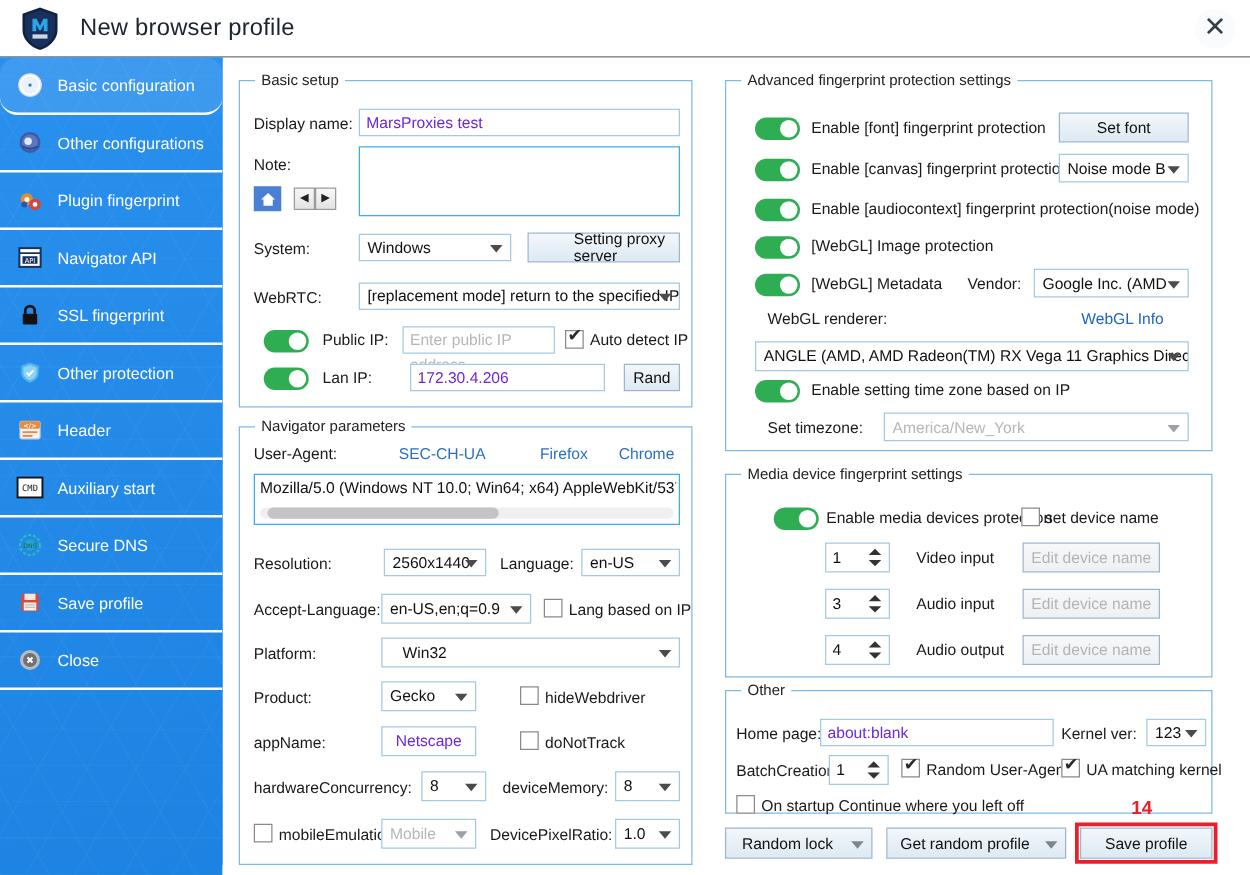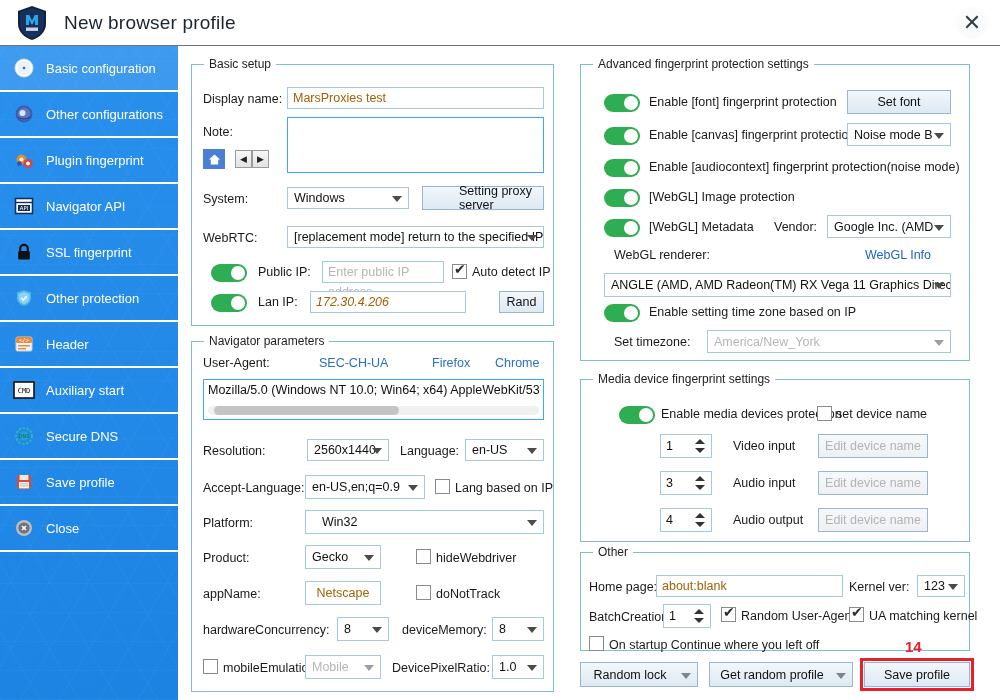--- a/index.html
+++ b/index.html
@@ -38,41 +38,41 @@
       repeating-linear-gradient(-60deg, rgba(255,255,255,.030) 0 1px, transparent 1px 34px),
       repeating-linear-gradient(0deg, rgba(255,255,255,.022) 0 1px, transparent 1px 29px),
       linear-gradient(160deg,#2a90ee 0%, #1d83e2 100%);
     overflow:hidden;
   }
   .side-item {
     height:46px; display:flex; align-items:center;
     border-bottom:2px solid #ffffff; padding-left:13px; cursor:pointer;
     color:#ffffff; font-size:13px;
   }
-  .side-item.active { background:rgba(255,255,255,.10); }
+  .side-item.active { background:rgba(255,255,255,.10);border-radius:14px; }
   .side-ico {
     width:22px; height:22px; flex:0 0 22px; margin-right:11px;
     display:flex; align-items:center; justify-content:center;
   }
   .side-label { white-space:nowrap; }
 
   
   .group {
     position:absolute; border:1px solid #7fb9e8; background:#fff;
   }
   .group > legend, .grp-title {
     position:absolute; top:-8px; left:12px; background:#fff;
     padding:0 5px; font-size:12px; color:#222; white-space:nowrap;
   }
 
   
   .lbl { position:absolute; font-size:12.5px; color:#1a1a1a; white-space:nowrap; }
   .txt {
     position:absolute; border:1px solid #a6c9e2; background:#fff;
-    font-family:"Liberation Sans", sans-serif; font-size:12.5px; color:#a16207;
+    font-family:"Liberation Sans", sans-serif; font-size:12.5px; color:#6d28d9;
     padding:0 5px; height:22px; line-height:20px; outline:none;
   }
   .txt.focusblue { border:1px solid #3fa9f5; }
   .txt.ph { color:#b6b6b6; }
   .sel {
     position:absolute; border:1px solid #a6c9e2; background:#fff;
     height:22px; font-size:12.5px; color:#111;
     display:flex; align-items:center; padding-left:6px; cursor:pointer;
     white-space:nowrap; overflow:hidden;
   }
@@ -347,21 +347,21 @@
     </div>
 
     <div class="toggle" style="left:19px; top:199px;"></div>
     <div class="lbl" style="left:66px; top:200px;">Public IP:</div>
     <div class="txt ph" style="left:130px; top:196px; width:122px;">Enter public IP address</div>
     <div class="cbx checked" style="left:260px; top:199px;"></div>
     <div class="lbl" style="left:280px; top:200px;">Auto detect IP</div>
 
     <div class="toggle" style="left:19px; top:229px;"></div>
     <div class="lbl" style="left:66px; top:230px;">Lan IP:</div>
-    <div class="txt" style="left:118px; top:226px; width:156px;font-style:italic;">172.30.4.206</div>
+    <div class="txt" style="left:136px; top:226px; width:156px;">172.30.4.206</div>
     <div class="btn" style="left:307px; top:226px; width:45px; height:22px;">Rand</div>
   </div>
 
   <div class="group" style="left:191px; top:341px; width:363px; height:351px;">
     <div class="grp-title">Navigator parameters</div>
 
     <div class="lbl" style="left:11px; top:14px;">User-Agent:</div>
     <div class="blue-head" style="left:127px; top:14px;">SEC-CH-UA</div>
     <div class="blue-head" style="left:240px; top:14px;">Firefox</div>
     <div class="blue-head" style="left:303px; top:14px;">Chrome</div>

